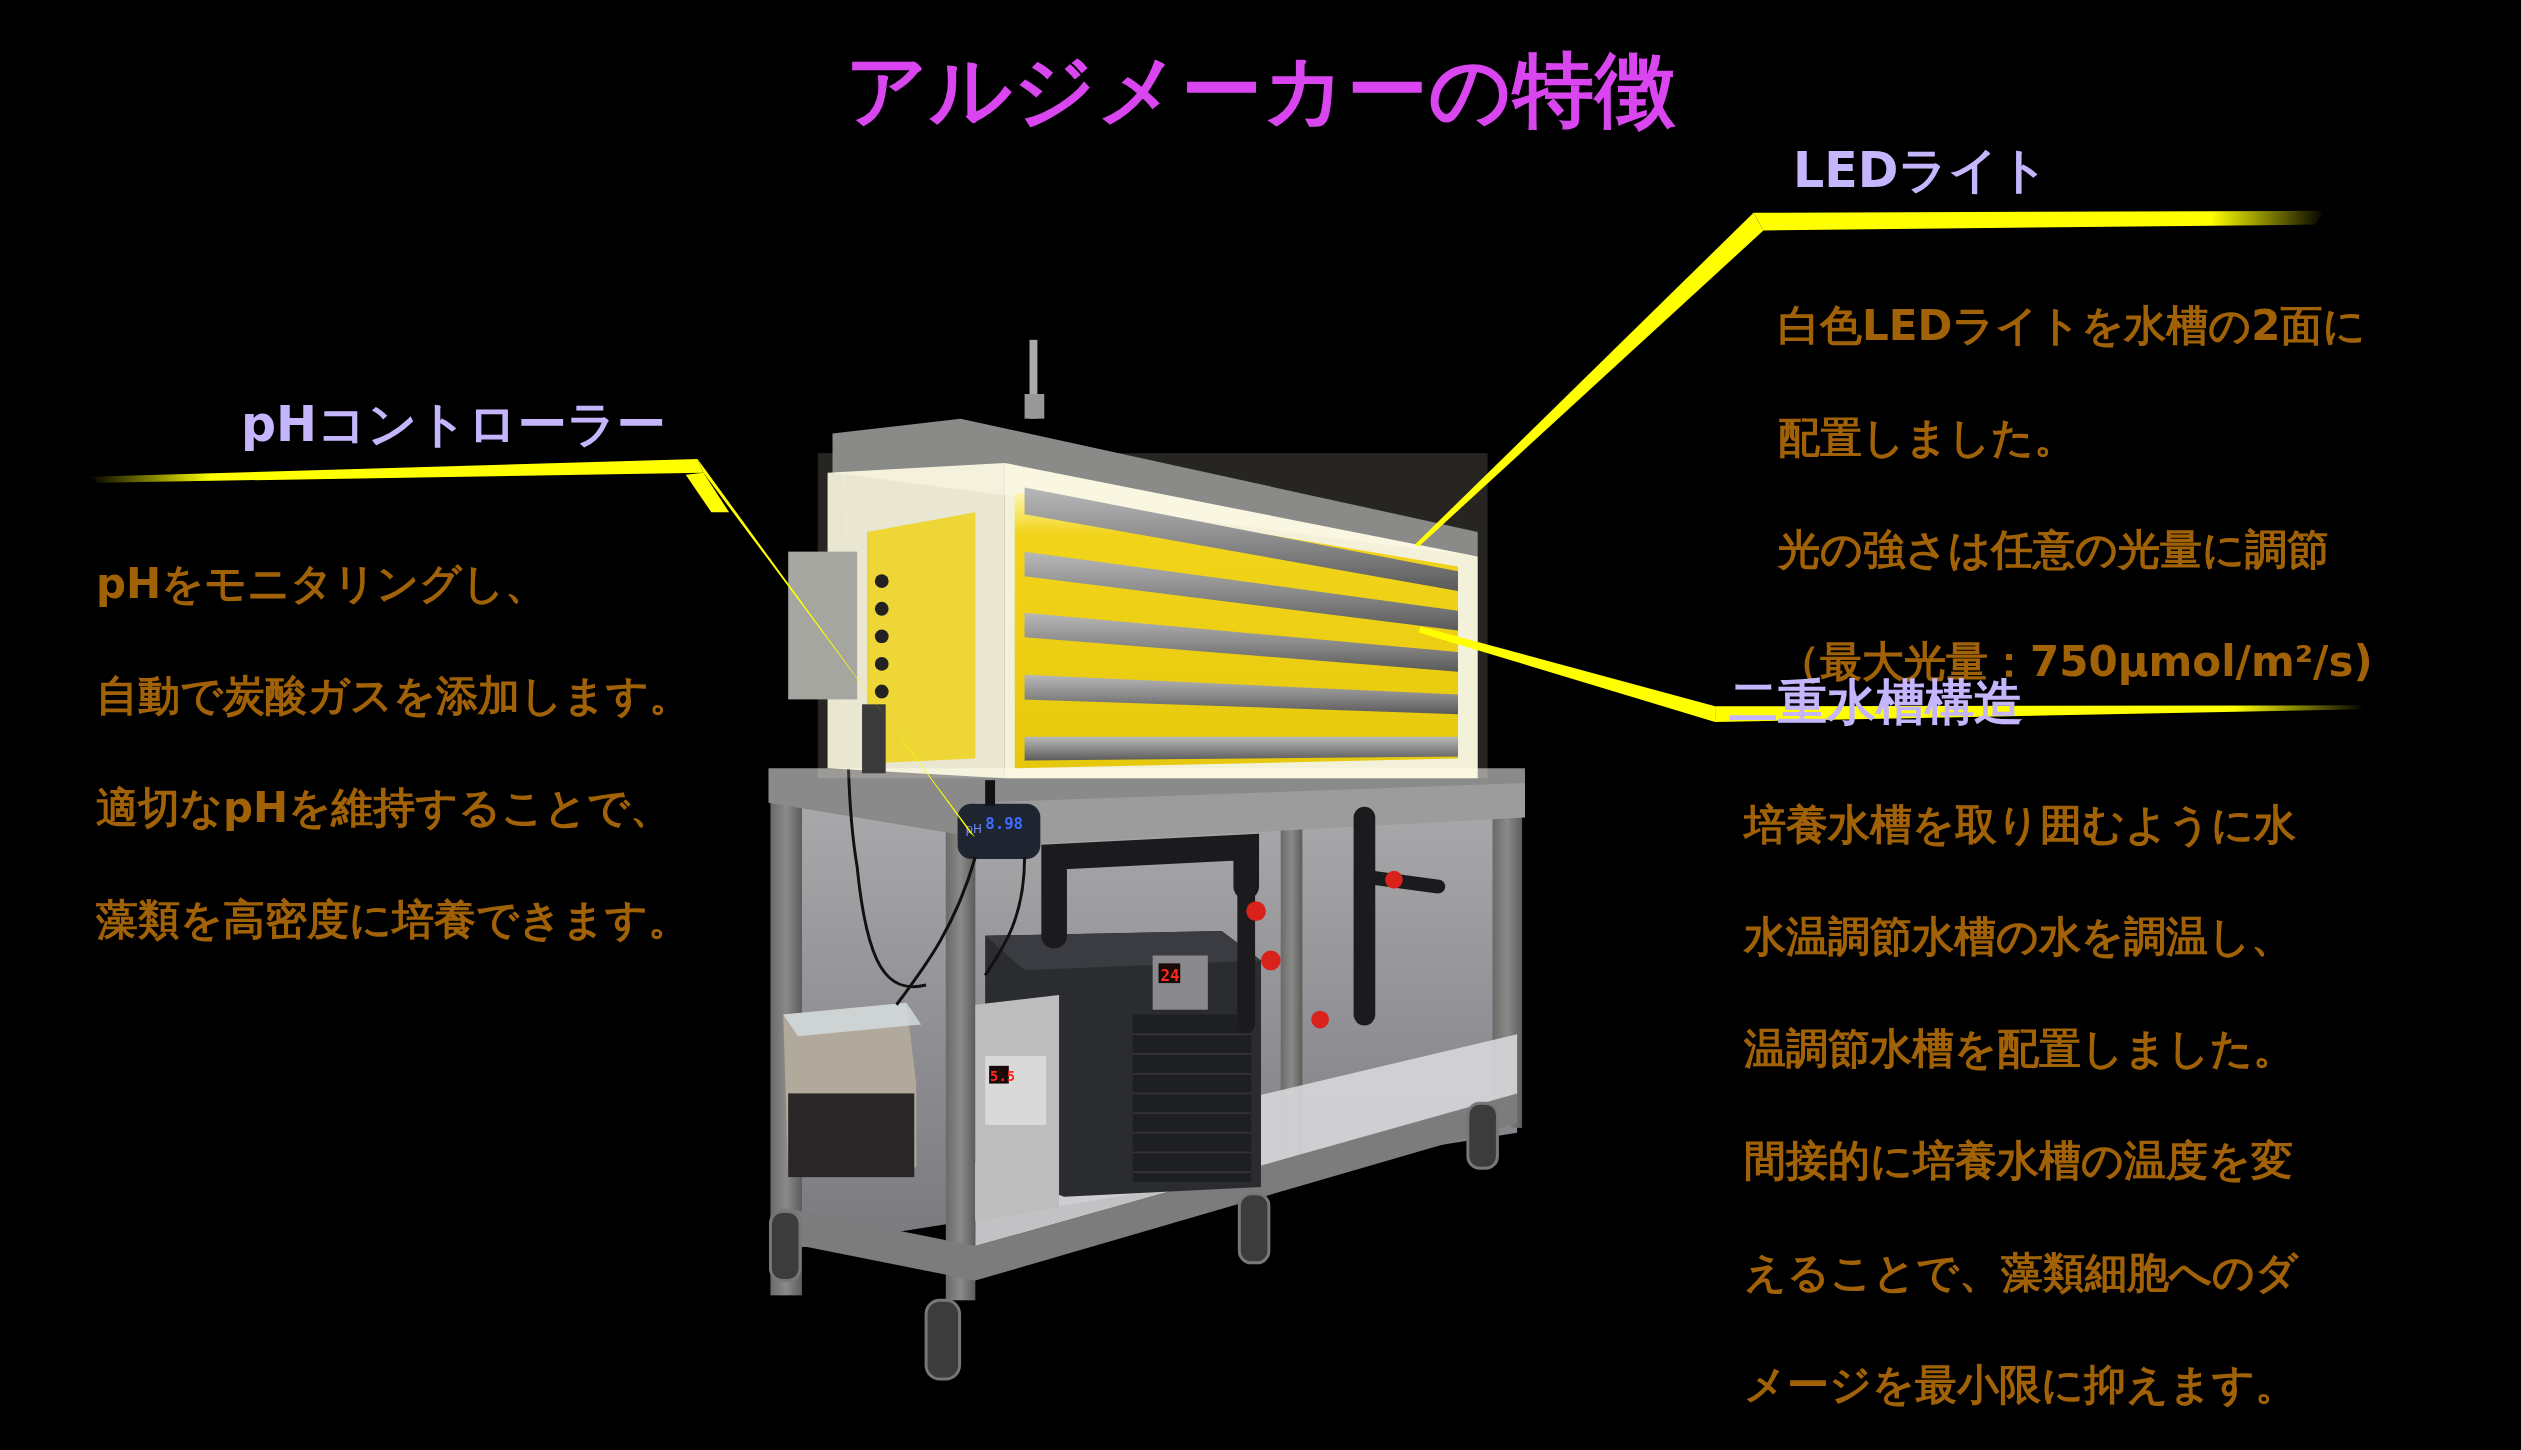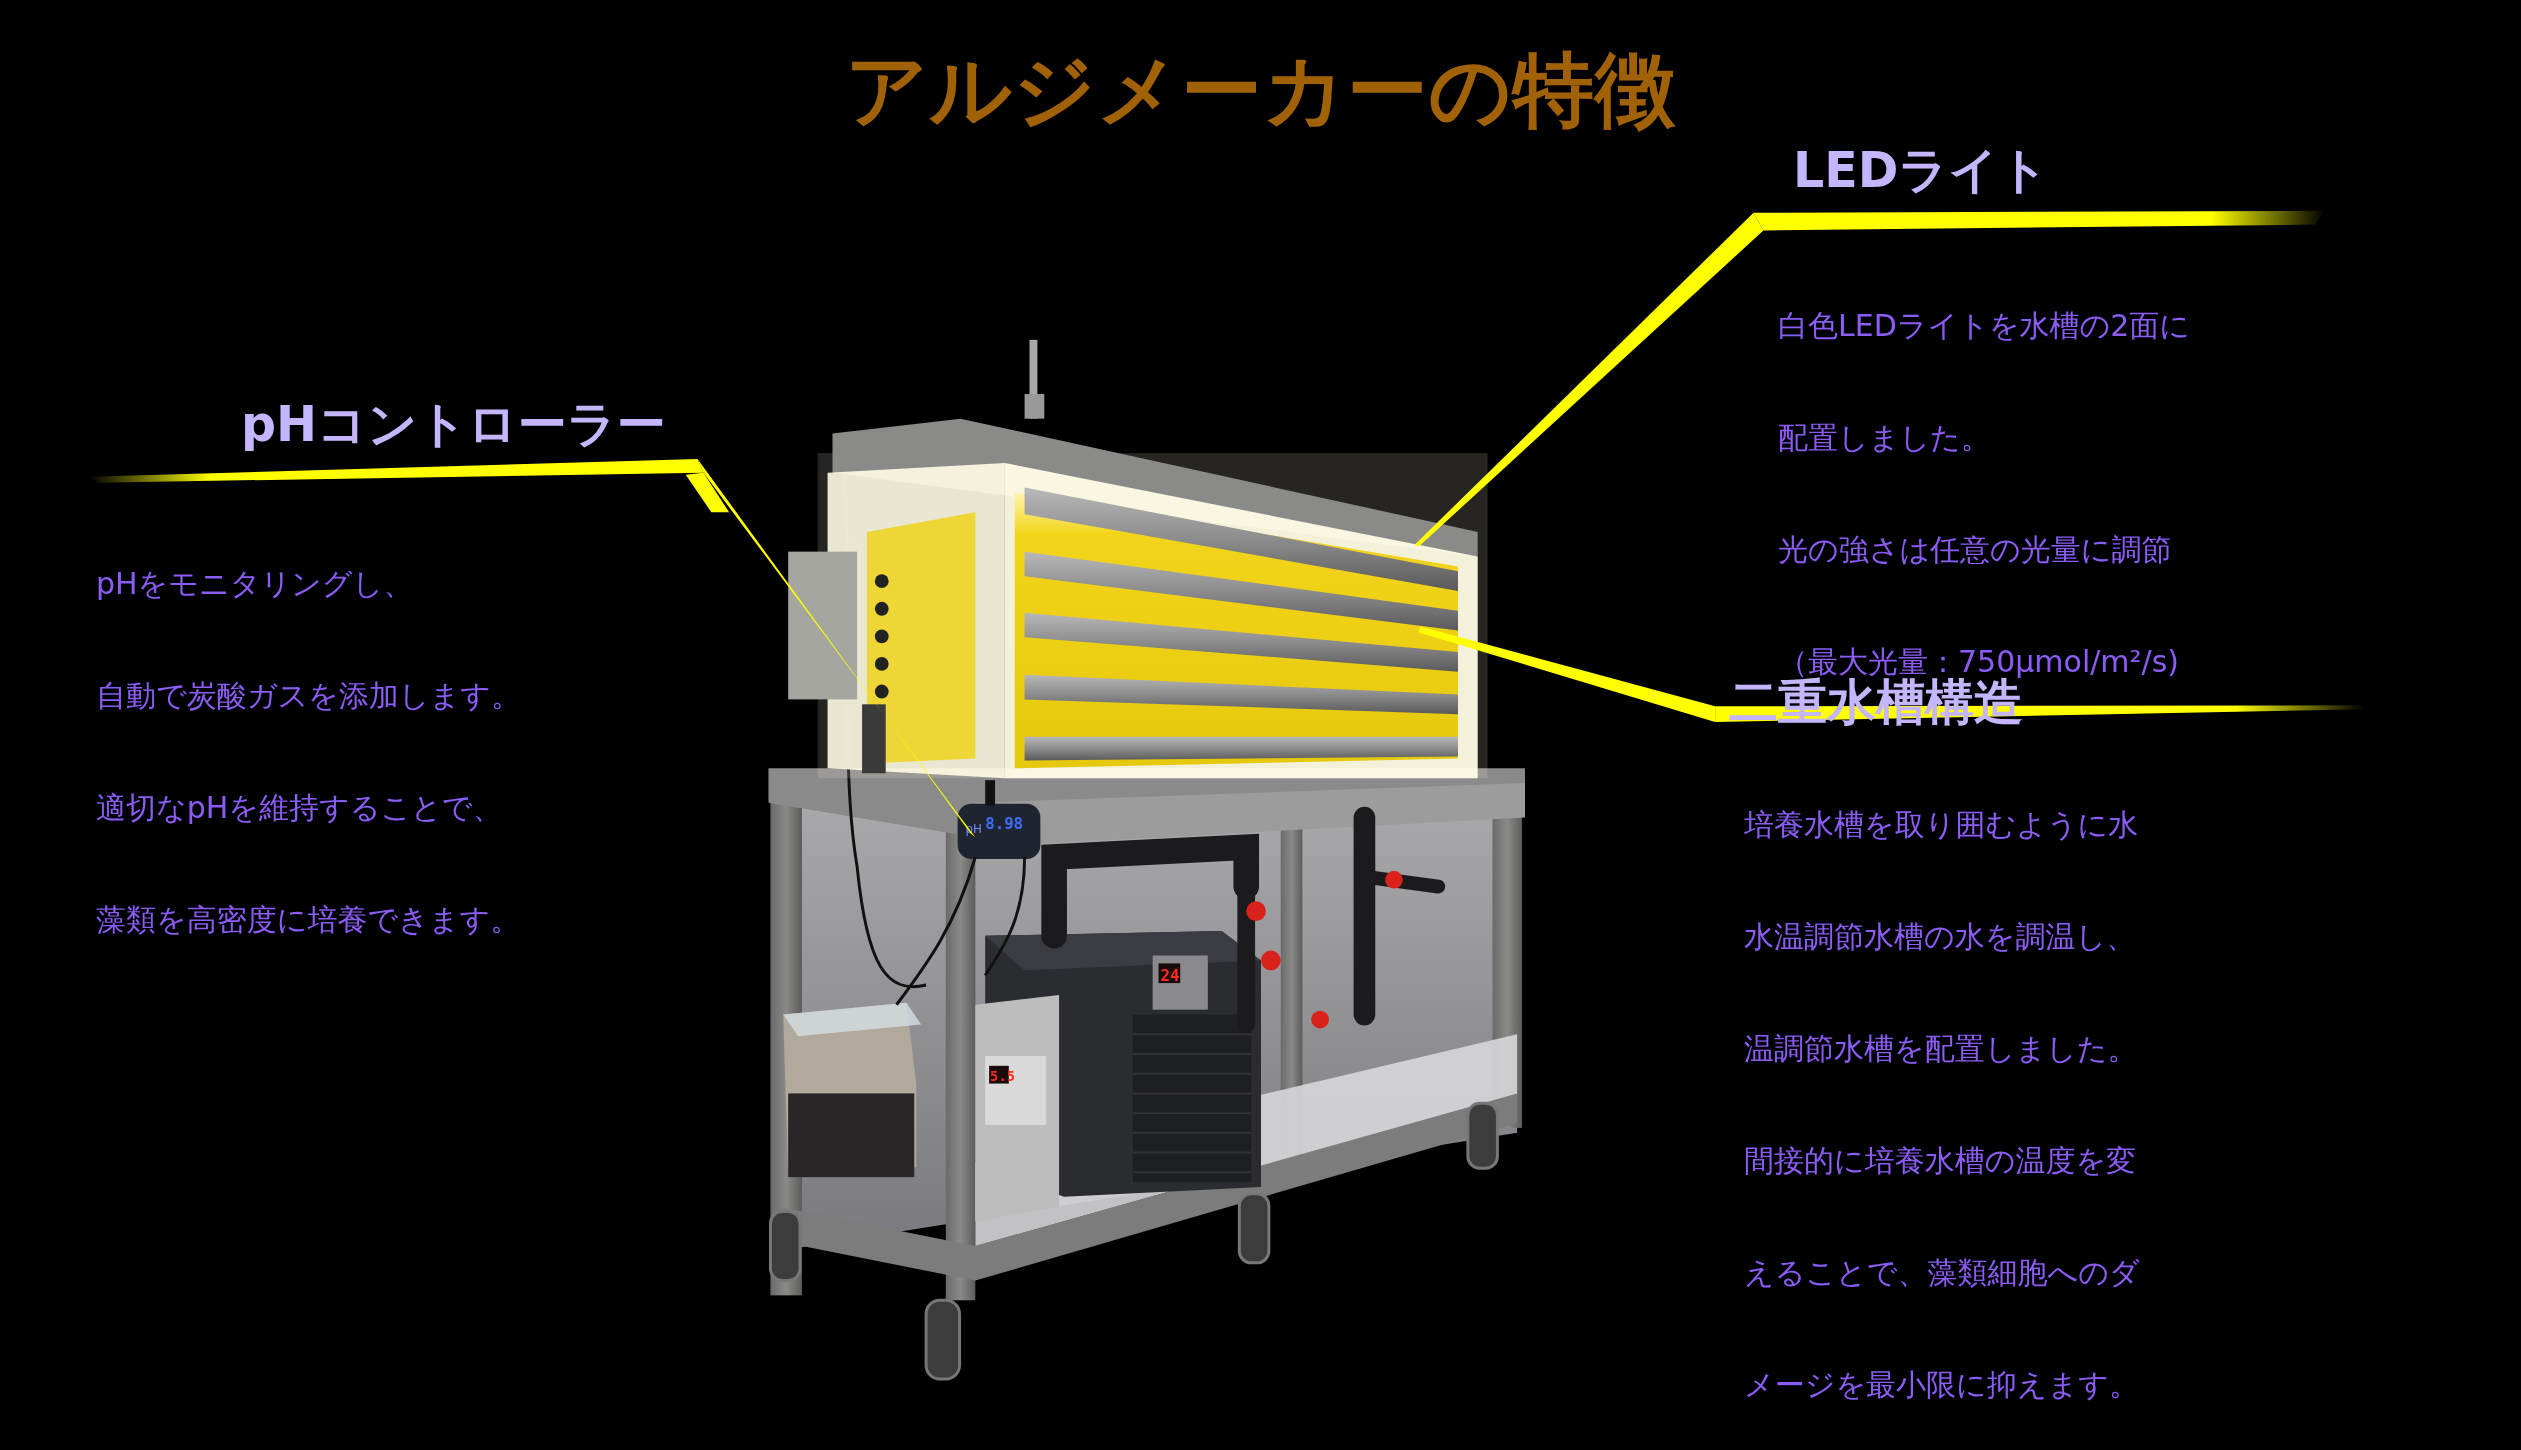--- a/index.html
+++ b/index.html
@@ -1,21 +1,21 @@
 <!DOCTYPE html>
 <html><head>
 <meta charset="utf-8">
 <style>
   html, body { margin: 0; padding: 0; background: #000; }
   body { width: 2522px; height: 1450px; position: relative; overflow: hidden;
          font-family: "DejaVu Sans", "Liberation Sans", sans-serif; color: #fff; }
   .title { position: absolute; left: 0; width: 2522px; top: 37px; text-align: center;
-           font-size: 81px; font-weight: bold; color: #a16207; letter-spacing: 1px; }
+           font-size: 81px; font-weight: bold; color: #d946ef; letter-spacing: 1px; }
   .heading { position: absolute; font-size: 49px; font-weight: bold; color: #c4b5fd; }
-  .body-text { position: absolute; font-size: 30px; line-height: 56px; color: #8b5cf6; white-space: pre-line; }
+  .body-text { position: absolute; font-size: 42px; line-height: 56px; color: #a16207; white-space: pre-line; font-weight: bold; }
   svg.overlay { position: absolute; left: 0; top: 0; }
   .photo { position: absolute; left: 0; top: 0; }
   .lcd-blue { font-family: "DejaVu Sans Mono", monospace; fill: #3f6cff; font-weight: bold; }
   .lcd-red { font-family: "DejaVu Sans Mono", monospace; fill: #ff2a1a; font-weight: bold; }
 </style>
 </head>
 <body>
 
 <div class="title">アルジメーカーの特徴</div>
 

